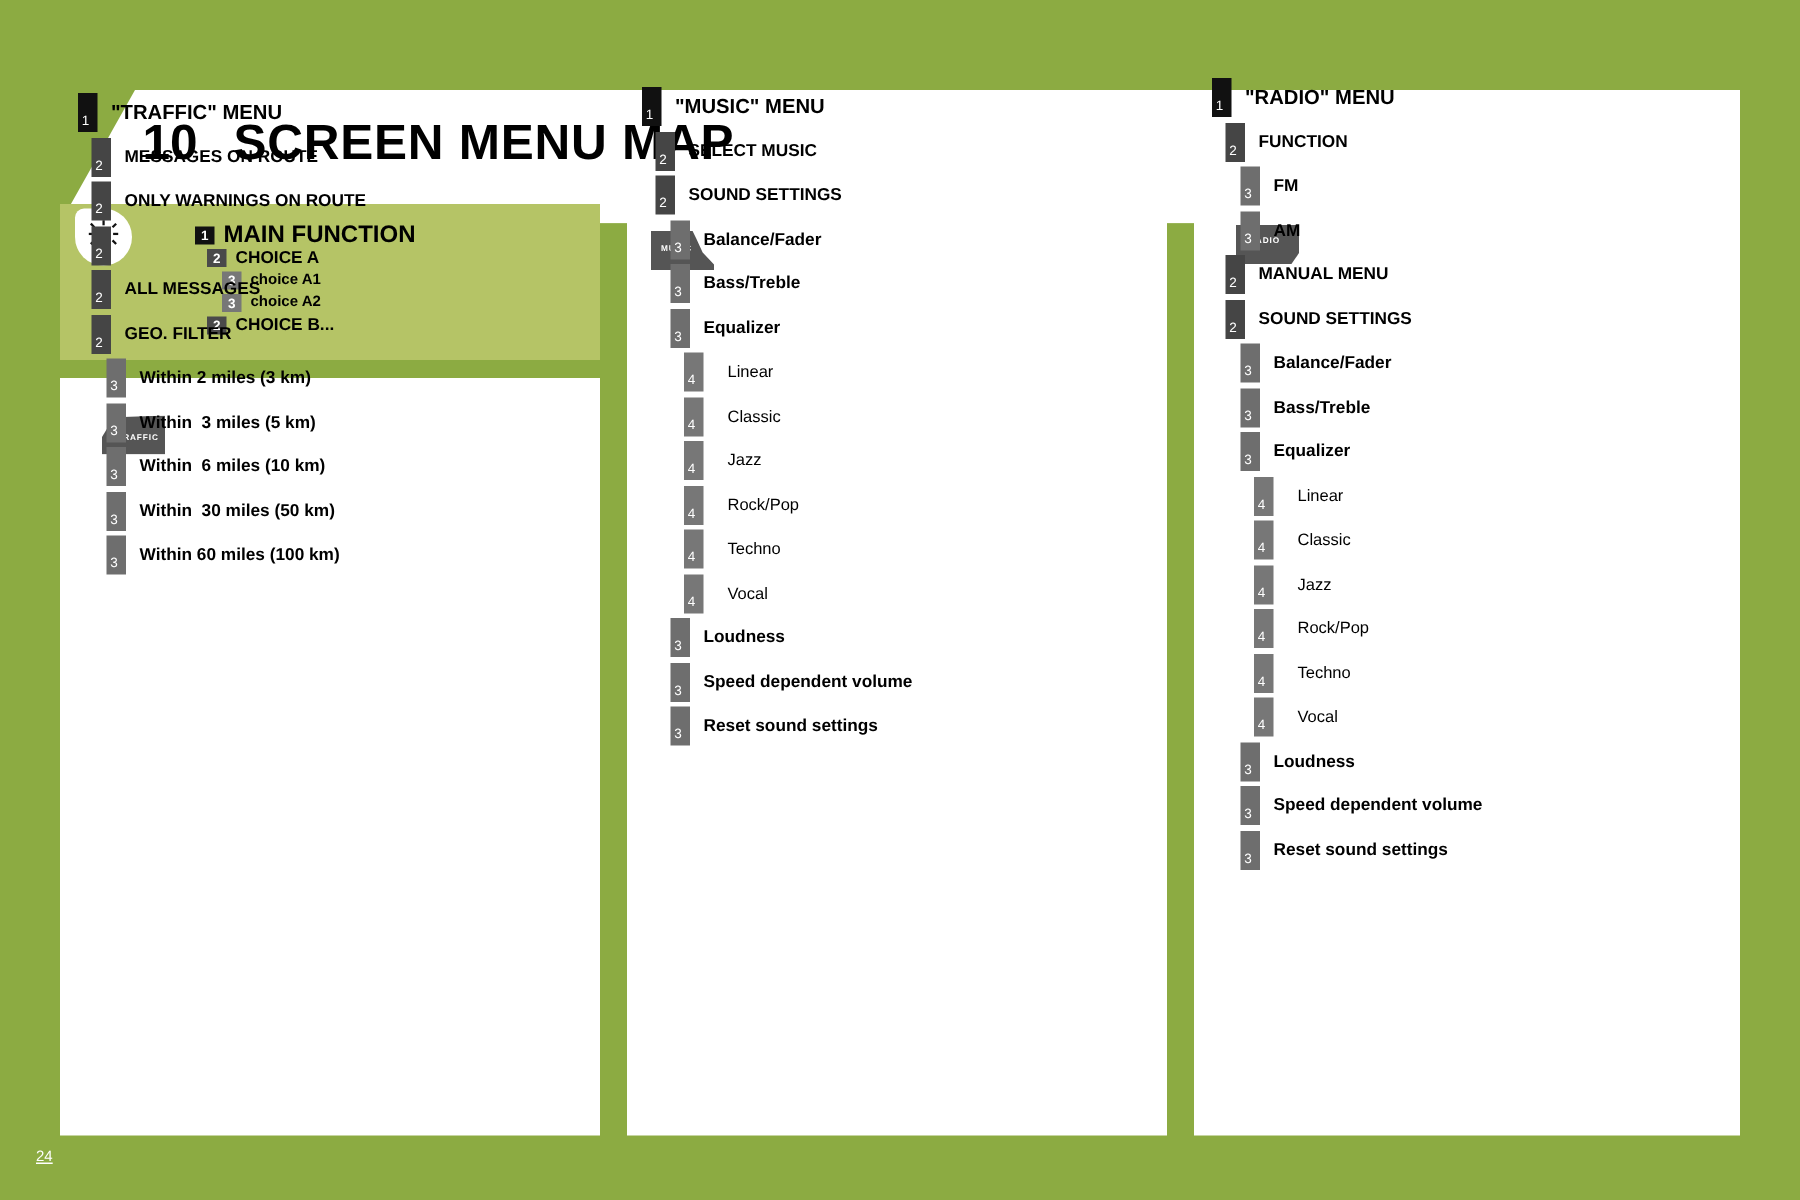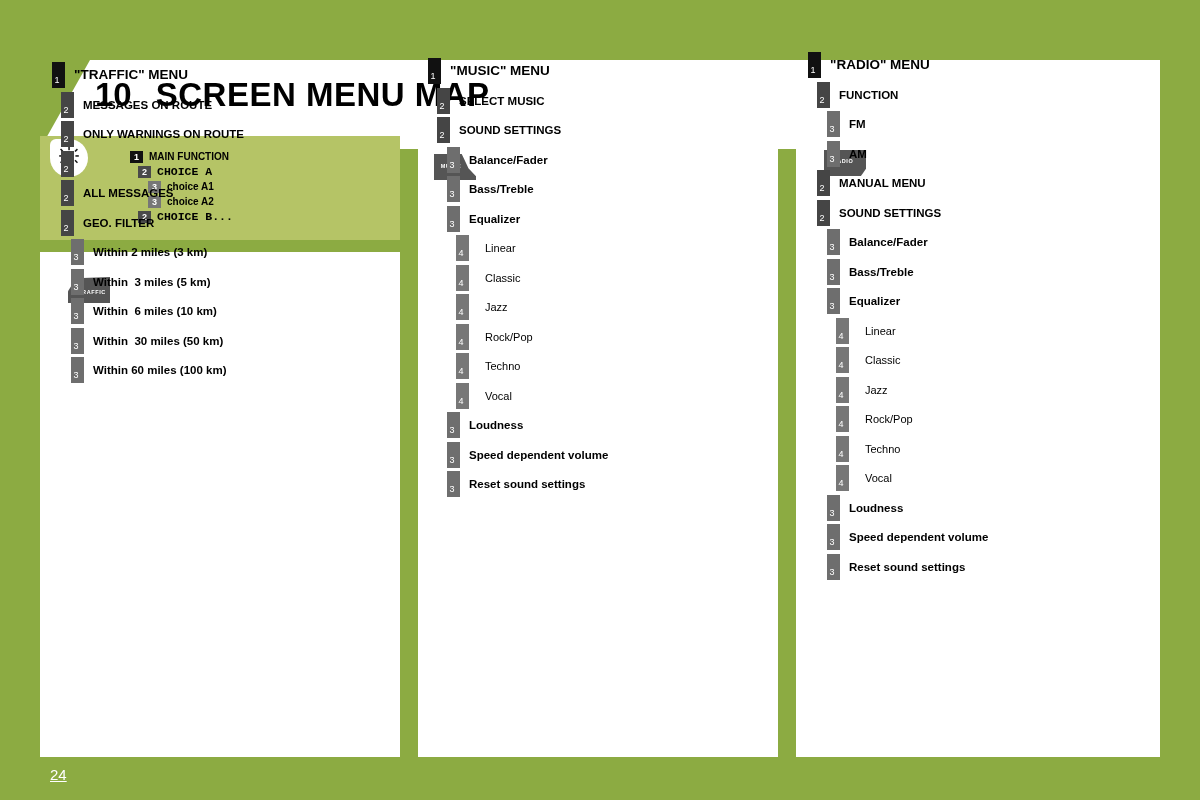--- a/index.html
+++ b/index.html
@@ -55,23 +55,23 @@
     width:13px; height:12px;
     display:flex; align-items:center; justify-content:center;
     color:#ffffff; font-size:9px; font-weight:bold;
     flex:0 0 auto;
   }
   .lg-label {
     margin-left:6px; color:#000; font-weight:bold;
     white-space:pre;
   }
   .lg-l1 .lg-badge { background:#111111; }
-  .lg-l1 .lg-label { font-size:10px; }
+  .lg-l1 .lg-label { font-size:16px; }
   .lg-l2 .lg-badge { background:#4a4a4a; }
-  .lg-l2 .lg-label { font-size:11.5px;font-family:Liberation Mono, monospace; }
+  .lg-l2 .lg-label { font-size:11.5px; }
   .lg-l3 .lg-badge { background:#777777; }
   .lg-l3 .lg-label { font-size:10px; }
   .lg-ind-2 { margin-left:8px; }
   .lg-ind-3 { margin-left:18px; }
 
   
   .panel { position:absolute; background:#ffffff; }
   #panel-traffic { left:40px; top:252px; width:360px; height:505px; }
   #panel-music   { left:418px; top:136px; width:360px; height:621px; }
   #panel-radio   { left:796px; top:136px; width:364px; height:621px; }
@@ -135,22 +135,22 @@
   .lvl-3 .row-label { font-size:11.5px; font-weight:bold; margin-left:9px; }
   .lvl-4 .badge { background:#777777; }
   .lvl-4 .row-label { font-size:11px; font-weight:normal; margin-left:16px; }
   .ind-1 { margin-left:0px; }
   .ind-2 { margin-left:9px; }
   .ind-3 { margin-left:19px; }
   .ind-4 { margin-left:28px; }
 
   
   .page-num {
-    position:absolute; left:50px; top:766px;
-    color:#ffffff; font-size:15px;text-decoration:underline;
+    position:absolute; left:24px; top:766px;
+    color:#ffffff; font-size:10px;text-decoration:underline;
   }
 </style>
 </head>
 <body>
 
 <div class="page">
 
   <div class="header">
     <div class="header-inner">
       <div class="header-num">10</div>

